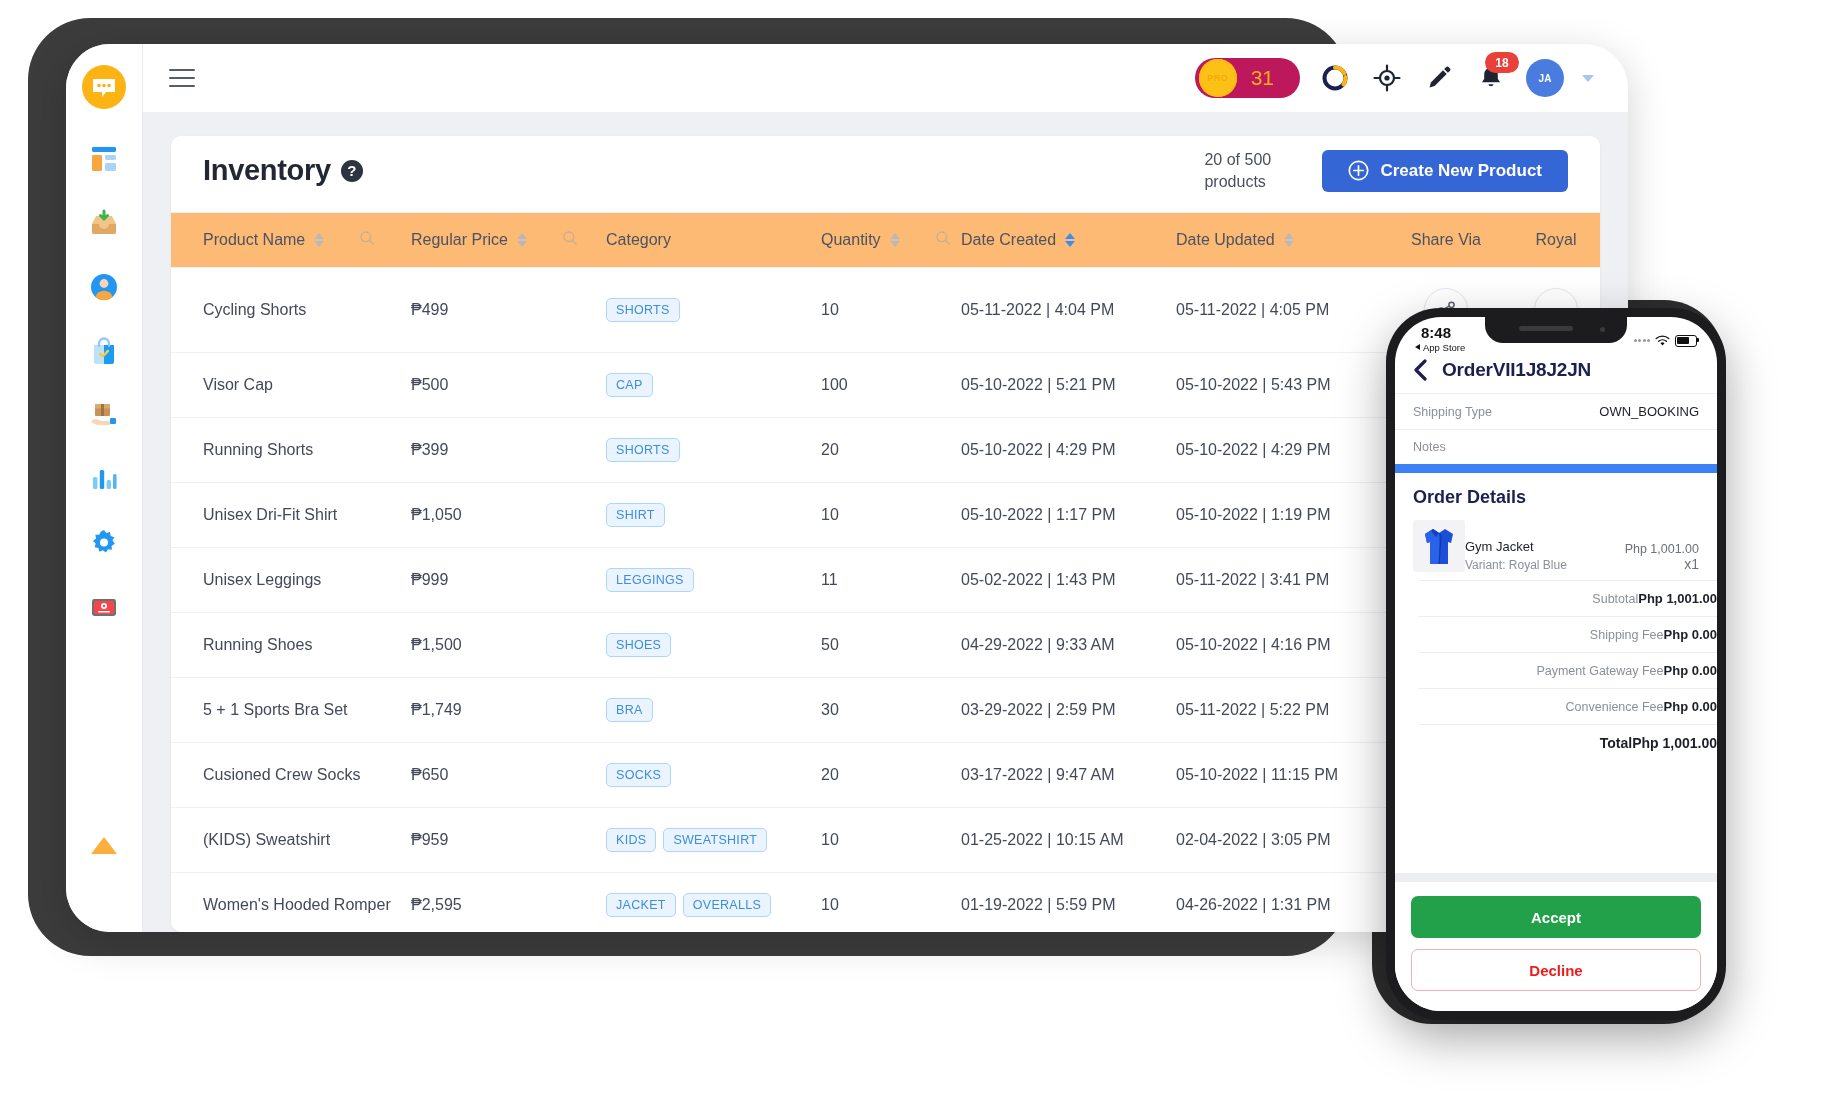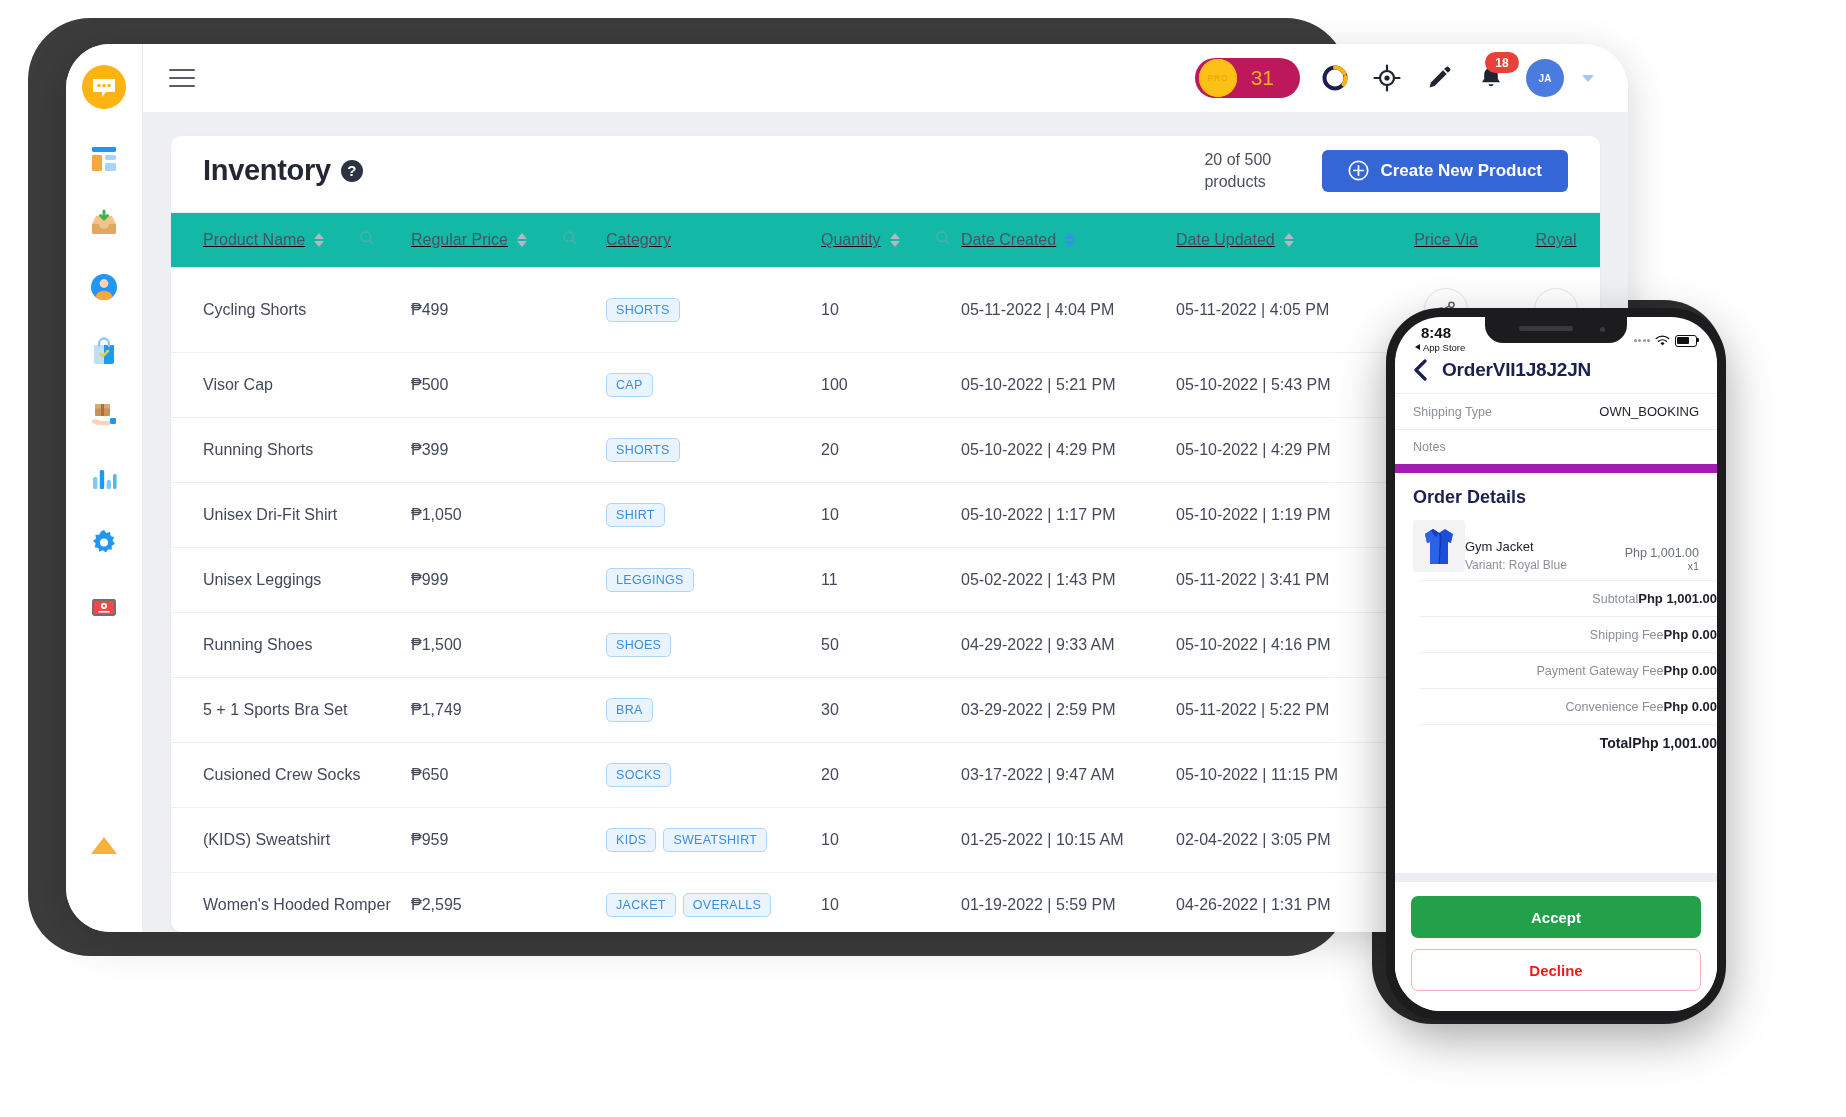--- a/index.html
+++ b/index.html
@@ -98,21 +98,21 @@
     color:#fff;font-size:15px;font-weight:bold;display:flex;align-items:center;justify-content:center;cursor:pointer;}
   #count-text{font-size:16px;color:#4a4f5c;line-height:1.35;text-align:left;margin-right:22px;width:96px;}
   #create-btn{
     background:#3566d6;color:#fff;border:none;border-radius:6px;height:42px;
     padding:0 26px;font-size:17px;font-weight:bold;display:flex;align-items:center;
     gap:11px;cursor:pointer;font-family:"Liberation Sans", sans-serif;
   }
 
   
   table{border-collapse:collapse;width:100%;table-layout:fixed;}
-  thead tr{background:#14b8a6;text-decoration:underline;}
+  thead tr{background:#fdba74;}
   th{
     text-align:left;font-size:16px;font-weight:normal;color:#4c5261;
     padding:17px 0 17px 0;border-top:1px solid #eceef2;border-bottom:1px solid #eceef2;
     white-space:nowrap;
   }
   th .thwrap{display:flex;align-items:center;gap:9px;}
   .sort-ico{display:inline-flex;flex-direction:column;gap:2px;}
   .sort-ico i{width:0;height:0;border-left:5px solid transparent;border-right:5px solid transparent;display:block;}
   .sort-ico i.up{border-bottom:6px solid #b3b8c2;}
   .sort-ico i.dn{border-top:6px solid #b3b8c2;}
@@ -173,30 +173,30 @@
   }
   #back-chevron{cursor:pointer;display:flex;}
   #order-id{font-size:19px;font-weight:bold;color:#1b2050;letter-spacing:-.2px;}
 
   .kv-row{
     display:flex;justify-content:space-between;align-items:center;
     padding:10px 18px;border-top:1px solid #eceef1;font-size:12.5px;
   }
   .kv-k{color:#8a8f99;}
   .kv-v{color:#1c1f28;font-size:13px;}
-  #order-details-block{padding:14px 18px 8px 18px;border-top:9px solid #a21caf;}
+  #order-details-block{padding:14px 18px 8px 18px;border-top:9px solid #3b82f6;}
   #order-details-title{font-size:18px;font-weight:bold;color:#1b2050;margin-bottom:12px;}
   #order-item{display:flex;align-items:flex-end;gap:0;}
   #item-thumb{width:52px;height:52px;background:#f3f3f5;border-radius:3px;display:flex;align-items:center;justify-content:center;flex:0 0 52px;}
   #item-mid{flex:1;min-width:0;}
   #item-name{font-size:13px;color:#1c1f28;margin-bottom:4px;}
   #item-variant{font-size:12px;color:#8a8f99;}
   #item-right{text-align:right;}
   #item-price{font-size:12.5px;color:#6b7079;}
-  #item-qty{font-size:11px;color:#6b7079;}
+  #item-qty{font-size:14px;color:#6b7079;}
   .sum-row{
     display:flex;justify-content:flex-end;align-items:center;
     padding:10px 0;border-top:1px solid #eceef1;font-size:12.5px;margin-left:24px;
   }
   .sum-k{color:#8a8f99;}
   .sum-v{color:#1c1f28;font-weight:bold;font-size:13px;}
   .sum-row.total .sum-k{color:#1c1f28;font-weight:bold;font-size:14px;}
   .sum-row.total .sum-v{font-size:14px;}
   #phone-actions{
     margin-top:auto;border-top:9px solid #eceef1;padding:14px 16px 20px 16px;
@@ -444,21 +444,21 @@
                       <div class="thwrap">
                         <span>Date Updated</span>
                         <span class="sort-ico">
                           <i class="up"></i>
                           <i class="dn"></i>
                         </span>
                       </div>
                     </th>
                     <th style="text-align: center;">
                       <div class="thwrap" style="justify-content: center;">
-                        <span>Price Via</span>
+                        <span>Share Via</span>
                       </div>
                     </th>
                     <th style="text-align: center;">
                       <div class="thwrap" style="justify-content: center;">
                         <span>Royal</span>
                       </div>
                     </th>
                   </tr>
             </thead>
             <tbody id="table-body">

